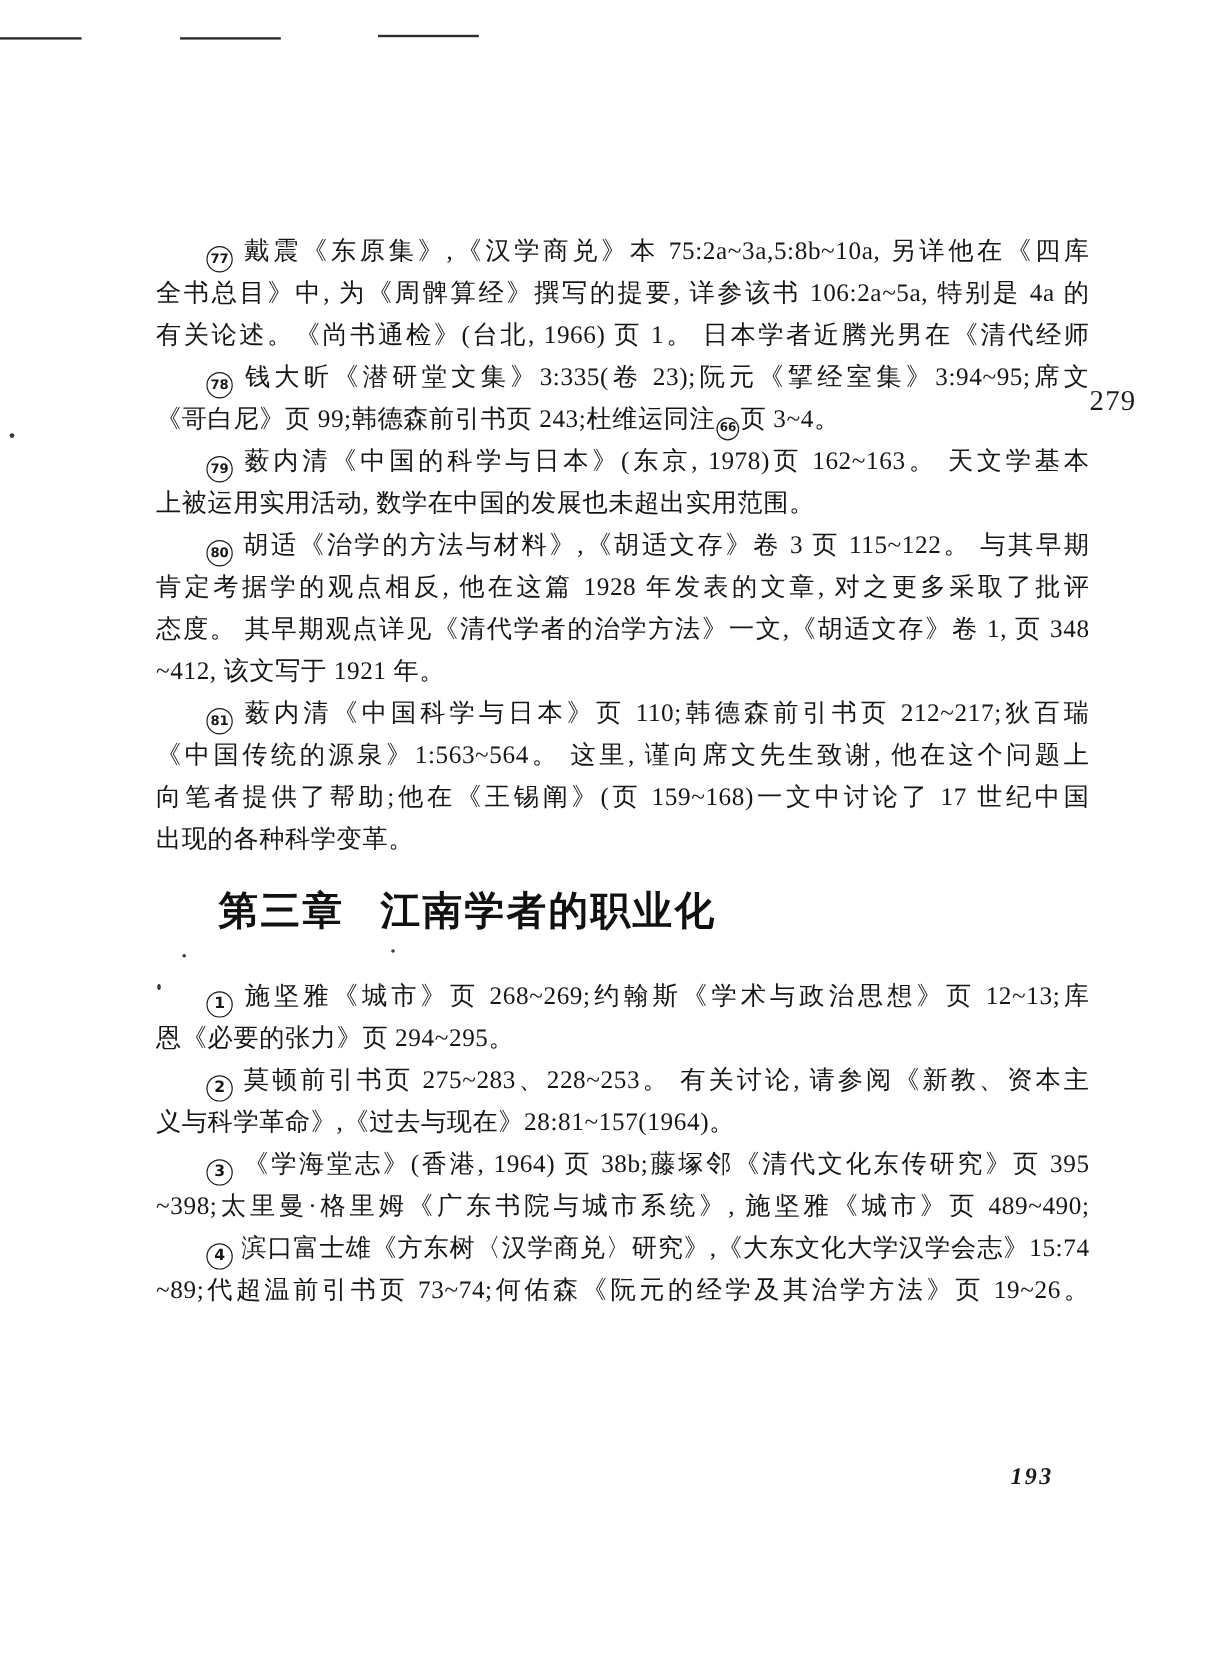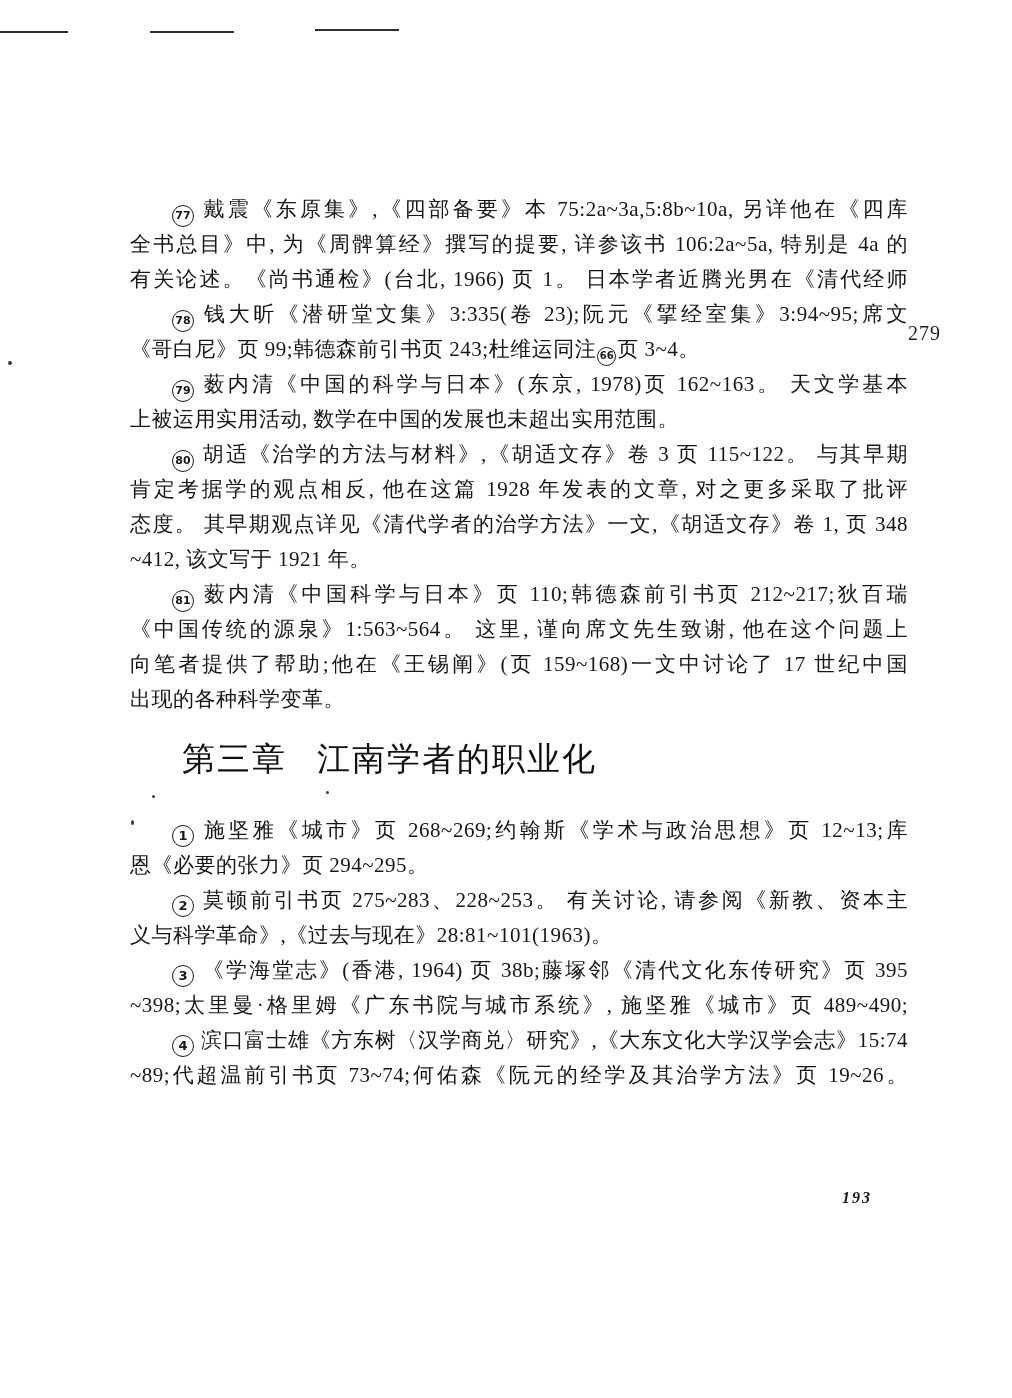--- a/index.html
+++ b/index.html
@@ -53,38 +53,38 @@
     text-indent:0;
   }
   .circ.single{font-size:13px;}
   .circ.inline-ref{
     width:19px;height:19px;font-size:10px;margin:0 1px;vertical-align:-3px;
   }
 
   .chapter-heading{
     margin:20px 0 32px 52px;
     font-family:"DejaVu Sans","Liberation Sans",sans-serif;
-    font-weight:400;
+    font-weight:700;
     font-size:33px;
     line-height:44px;
     color:#111;
     letter-spacing:2px;
   }
   .chapter-heading .ht{margin-left:30px;}
 
   .margin-pagenum{
     position:absolute;left:908px;top:322px;
     font-family:"Liberation Serif","DejaVu Serif",serif;
-    font-size:20px;color:#1b1b1b;letter-spacing:1px;
+    font-size:24px;color:#1b1b1b;letter-spacing:1px;
   }
   .footer-pagenum{
-    position:absolute;left:842px;top:1189px;
+    position:absolute;left:842px;top:1220px;
     font-family:"Liberation Serif","DejaVu Serif",serif;
     font-style:italic;font-weight:700;
-    font-size:16px;color:#1b1b1b;letter-spacing:2px;
+    font-size:20px;color:#1b1b1b;letter-spacing:2px;
   }
 </style>
 </head>
 <body>
 
 <div class="page">
 
   <div class="artifact-bar bar1"></div>
   <div class="artifact-bar bar2"></div>
   <div class="artifact-bar bar3"></div>
@@ -92,21 +92,21 @@
   <div class="speck speck2"></div>
   <div class="speck speck3"></div>
   <div class="speck speck4"></div>
 
   <div class="margin-pagenum">279</div>
 
   <div class="content">
 
 
     <p class="note">
-      <span class="ln first full"><span class="circ">77</span><span>戴震《东原集》,《四部备要》本 75:2a~3a,5:8b~10a, 另详他在《四库</span></span>
+      <span class="ln first full"><span class="circ">77</span><span>戴震《东原集》,《汉学商兑》本 75:2a~3a,5:8b~10a, 另详他在《四库</span></span>
       <span class="ln full">全书总目》中, 为《周髀算经》撰写的提要, 详参该书 106:2a~5a, 特别是 4a 的</span>
       <span class="ln full">有关论述。《尚书通检》(台北, 1966) 页 1。 日本学者近腾光男在《清代经师</span>
     </p>
 
     <p class="note">
       <span class="ln first full"><span class="circ">78</span><span>钱大昕《潜研堂文集》3:335(卷 23);阮元《揅经室集》3:94~95;席文</span></span>
       <span class="ln"><span>《哥白尼》页 99;韩德森前引书页 243;杜维运同注</span><span class="circ inline-ref">66</span><span>页 3~4。</span></span>
     </p>
 
     <p class="note">
@@ -130,21 +130,21 @@
 
     <h2 class="chapter-heading"><span>第三章</span><span class="ht">江南学者的职业化</span></h2>
 
     <p class="note">
       <span class="ln first full"><span class="circ single">1</span><span>施坚雅《城市》页 268~269;约翰斯《学术与政治思想》页 12~13;库</span></span>
       <span class="ln">恩《必要的张力》页 294~295。</span>
     </p>
 
     <p class="note">
       <span class="ln first full"><span class="circ single">2</span><span>莫顿前引书页 275~283、228~253。 有关讨论, 请参阅《新教、资本主</span></span>
-      <span class="ln">义与科学革命》,《过去与现在》28:81~101(1963)。</span>
+      <span class="ln">义与科学革命》,《过去与现在》28:81~157(1964)。</span>
     </p>
 
     <p class="note">
       <span class="ln first full"><span class="circ single">3</span><span>《学海堂志》(香港, 1964) 页 38b;藤塚邻《清代文化东传研究》页 395</span></span>
       <span class="ln full">~398;太里曼·格里姆《广东书院与城市系统》, 施坚雅《城市》页 489~490;</span>
     </p>
 
     <p class="note">
       <span class="ln first full"><span class="circ single">4</span><span>滨口富士雄《方东树〈汉学商兑〉研究》,《大东文化大学汉学会志》15:74</span></span>
       <span class="ln full">~89;代超温前引书页 73~74;何佑森《阮元的经学及其治学方法》页 19~26。</span>

